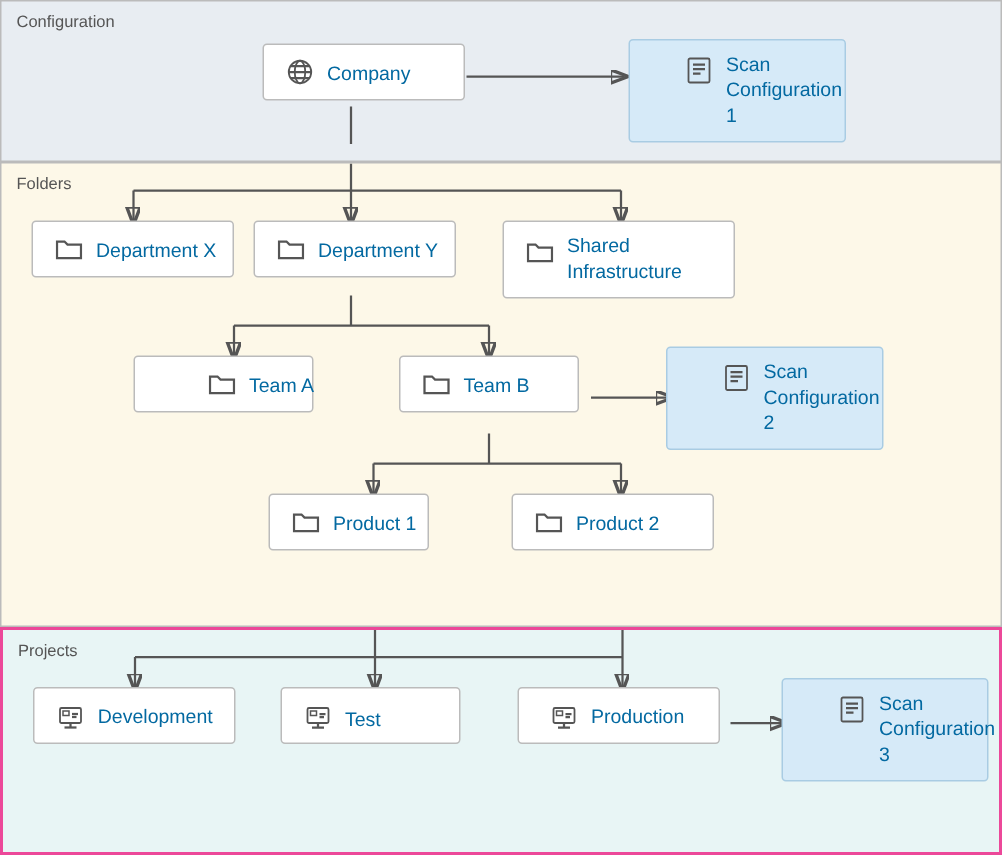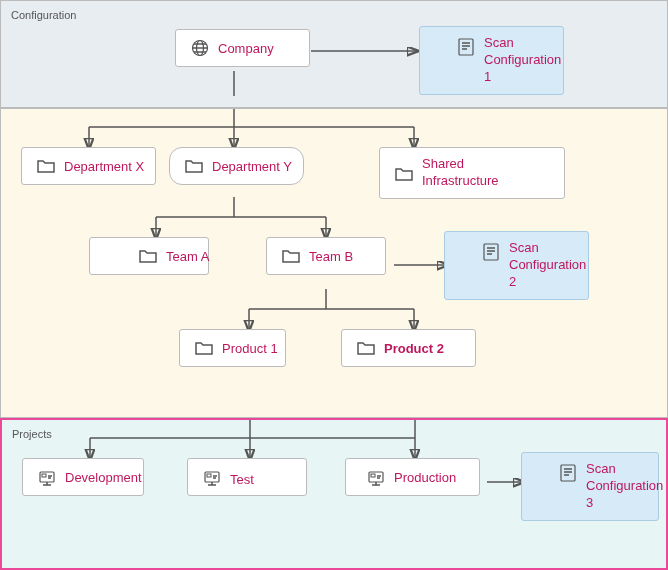--- a/index.html
+++ b/index.html
@@ -63,21 +63,21 @@
     }
 
     .node.scan-config {
       background: #d6eaf8;
       border: 1px solid #a9cce3;
       padding-left: 36px;
     }
 
     .node-label {
       font-size: 13px;
-      color: #be185d;
+      color: #0369a1;
     }
 
     
     .icon {
       width: 20px;
       height: 20px;
       display: flex;
       align-items: center;
       justify-content: center;
       flex-shrink: 0;
@@ -141,20 +141,21 @@
           <line x1="5" y1="8" x2="13" y2="8" stroke="#555" stroke-width="1.2"></line>
           <line x1="5" y1="11" x2="10" y2="11" stroke="#555" stroke-width="1.2"></line>
         </svg>
       </span>
       <span class="node-label" style="white-space:pre-line; line-height:1.3;">Scan
 Configuration 1</span>
     </div>
   </div>
 
   <div class="section-folders">
+    <div class="section-label">Folders</div>
 
     <svg class="lines-overlay">
       <defs>
         <marker id="arrow-f" markerWidth="8" markerHeight="8" refX="6" refY="3" orient="auto">
           <path d="M0,0 L0,6 L8,3 z" fill="#555"></path>
         </marker>
       </defs>
 
       <line x1="233" y1="0" x2="233" y2="18"></line>
       <line x1="88" y1="18" x2="413" y2="18"></line>
@@ -180,30 +181,30 @@
 
     <div class="node" style="left: 20px; top: 38px; width: 135px; text-align: center;">
       <span class="icon">
         <svg width="18" height="16" viewBox="0 0 18 16">
           <path d="M1,3 L1,14 L17,14 L17,5 L8,5 L6,3 Z" stroke="#555" stroke-width="1.2" fill="none"></path>
         </svg>
       </span>
       <span class="node-label">Department X</span>
     </div>
 
-    <div class="node" style="left: 168px; top: 38px; width: 135px; border-radius: 13px;">
+    <div class="node" style="left: 168px; top: 38px; width: 135px;">
       <span class="icon">
         <svg width="18" height="16" viewBox="0 0 18 16">
           <path d="M1,3 L1,14 L17,14 L17,5 L8,5 L6,3 Z" stroke="#555" stroke-width="1.2" fill="none"></path>
         </svg>
       </span>
       <span class="node-label">Department Y</span>
     </div>
 
-    <div class="node" style="left: 334px; top: 38px; width: 186px; min-height: 52px; align-items: center; margin-left: 44px;">
+    <div class="node" style="left: 334px; top: 38px; width: 155px; min-height: 52px; align-items: flex-start;">
       <span class="icon" style="margin-top:2px;">
         <svg width="18" height="16" viewBox="0 0 18 16">
           <path d="M1,3 L1,14 L17,14 L17,5 L8,5 L6,3 Z" stroke="#555" stroke-width="1.2" fill="none"></path>
         </svg>
       </span>
       <span class="node-label" style="white-space:pre-line; line-height:1.3;">Shared
 Infrastructure</span>
     </div>
 
     <div class="node" style="left: 88px; top: 128px; width: 120px; padding-left: 48px;">
@@ -239,21 +240,21 @@
 
     <div class="node" style="left: 178px; top: 220px; width: 107px;">
       <span class="icon">
         <svg width="18" height="16" viewBox="0 0 18 16">
           <path d="M1,3 L1,14 L17,14 L17,5 L8,5 L6,3 Z" stroke="#555" stroke-width="1.2" fill="none"></path>
         </svg>
       </span>
       <span class="node-label">Product 1</span>
     </div>
 
-    <div class="node" style="left: 340px; top: 220px; width: 135px; font-weight: bold;">
+    <div class="node" style="left: 340px; top: 220px; width: 135px;">
       <span class="icon">
         <svg width="18" height="16" viewBox="0 0 18 16">
           <path d="M1,3 L1,14 L17,14 L17,5 L8,5 L6,3 Z" stroke="#555" stroke-width="1.2" fill="none"></path>
         </svg>
       </span>
       <span class="node-label">Product 2</span>
     </div>
   </div>
 
   <div class="section-projects">
@@ -271,21 +272,21 @@
 
       <line x1="88" y1="18" x2="413" y2="18"></line>
 
       <line x1="88" y1="18" x2="88" y2="38" marker-end="url(#arrow-p)"></line>
       <line x1="248" y1="18" x2="248" y2="38" marker-end="url(#arrow-p)"></line>
       <line x1="413" y1="18" x2="413" y2="38" marker-end="url(#arrow-p)"></line>
 
       <line x1="485" y1="62" x2="520" y2="62" marker-end="url(#arrow-p)"></line>
     </svg>
 
-    <div class="node" style="left: 20px; top: 38px; width: 122px;">
+    <div class="node" style="left: 20px; top: 38px; width: 135px; justify-content: center;">
       <span class="icon">
         <svg width="18" height="18" viewBox="0 0 18 18">
           <rect x="2" y="4" width="14" height="10" rx="1" stroke="#555" stroke-width="1.2" fill="none"></rect>
           <line x1="9" y1="14" x2="9" y2="17" stroke="#555" stroke-width="1.2"></line>
           <line x1="5" y1="17" x2="13" y2="17" stroke="#555" stroke-width="1.2"></line>
           <rect x="4" y="6" width="4" height="3" stroke="#555" stroke-width="1" fill="none"></rect>
           <line x1="10" y1="8" x2="14" y2="8" stroke="#555" stroke-width="1"></line>
           <line x1="10" y1="10" x2="13" y2="10" stroke="#555" stroke-width="1"></line>
         </svg>
       </span>

